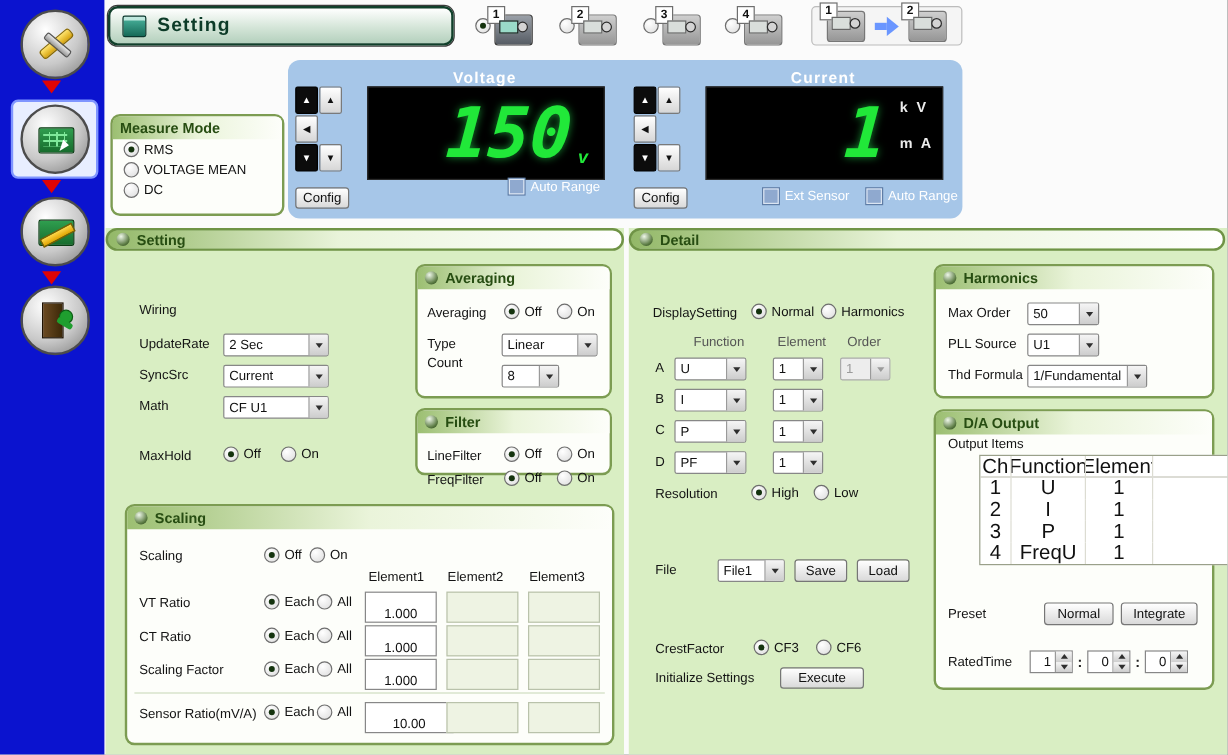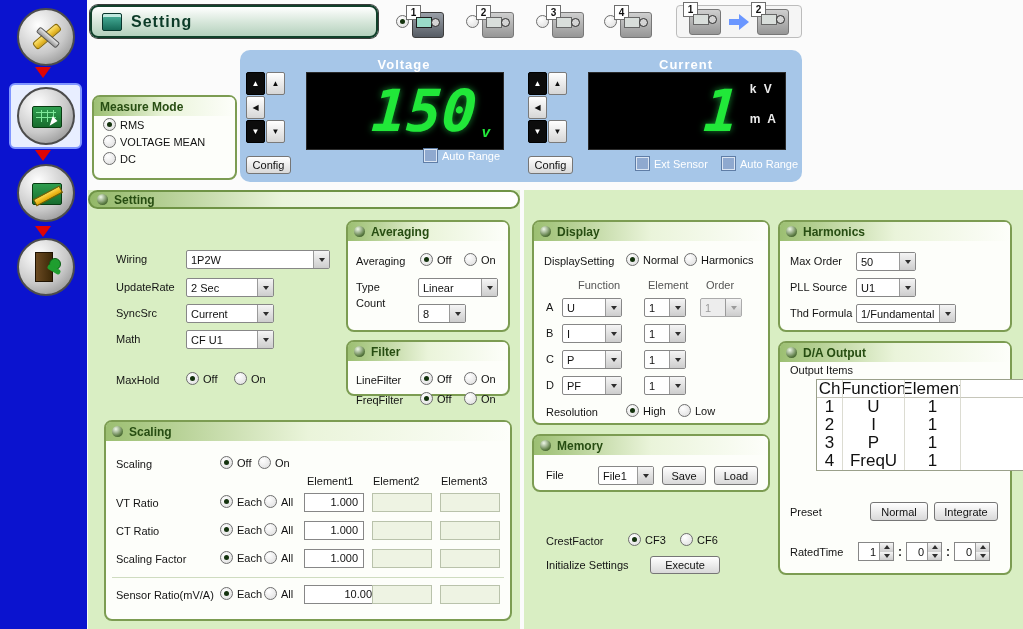--- a/index.html
+++ b/index.html
@@ -68,21 +68,21 @@
 
   .lbl{position:absolute;font-size:11px;color:#141414;white-space:nowrap;}
   .lbl.dim{color:#555;}
   .dd{position:absolute;height:19px;border:1px solid #878787;background:#fff;display:flex;align-items:stretch;border-radius:2px;box-sizing:border-box;}
   .dd .dv{flex:1;padding:2.5px 4px;font-size:11px;white-space:nowrap;overflow:hidden;}
   .dd .da{width:15px;background:linear-gradient(180deg,#f5f5f5,#cdcdcd);border-left:1px solid #9a9a9a;display:flex;align-items:center;justify-content:center;}
   .dd .da::after{content:"";border-left:3.5px solid transparent;border-right:3.5px solid transparent;border-top:4.5px solid #2e2e2e;}
   .dd.dis{background:#ededed;border-color:#ababab;}
   .dd.dis .dv{color:#9b9b9b;}
   .dd.dis .da::after{border-top-color:#9b9b9b;}
-  .ti{position:absolute;height:19px;border:1px solid #878787;background:#fff;font-size:11px;text-align:right;padding:2px 5px;box-sizing:border-box;}
+  .ti{position:absolute;height:19px;border:1px solid #878787;background:#fff;font-size:11px;text-align:center;padding:12px 5px;box-sizing:border-box;}
   .ti.dis{background:#eef3e3;border-color:#b9c2ab;}
   .pbtn{position:absolute;border:1px solid #767676;border-radius:3px;background:linear-gradient(180deg,#ffffff,#d9d9d9);font-size:11px;display:flex;align-items:center;justify-content:center;box-sizing:border-box;cursor:default;}
   .divider{position:absolute;height:1px;background:#cfdcc0;}
 
   
   .datable{position:absolute;background:#fff;border:1px solid #9aa08a;font-size:17px;margin-left:26px;}
   .tr{display:grid;grid-template-columns:26px 62px 56px 1fr;height:18px;}
   .tc{border-right:1px solid #dcdcd2;display:flex;align-items:center;justify-content:center;overflow:hidden;}
   .tc:last-child{border-right:none;}
   .tr.th .tc{border-bottom:1px solid #c6c6ba;}
@@ -238,26 +238,26 @@
     <span class="rb"></span>
     <span>DC</span>
   </div>
 
   <div class="sect-bg" style="left:88px;top:190px;width:432px;height:439px"></div>
   <div class="sect-bg" style="left:524px;top:190px;width:499px;height:439px"></div>
   <div class="sect-hd" style="left:88px;top:190px;width:432px">
     <span class="ball"></span>
     <span class="hd-title">Setting</span>
   </div>
+  <div class="sect-hd" style="left:524px;top:190px;width:497px">
+    <span class="ball"></span>
+    <span class="hd-title">Detail</span>
+  </div>
 
   <span class="lbl" style="left:116px;top:253px">Wiring</span>
-  <div class="dd" style="left:186px;top:250px;width:144px">
-    <span class="dv">1P2W</span>
-    <span class="da"></span>
-  </div>
   <span class="lbl" style="left:116px;top:281px">UpdateRate</span>
   <div class="dd" style="left:186px;top:278px;width:88px">
     <span class="dv">2 Sec</span>
     <span class="da"></span>
   </div>
   <span class="lbl" style="left:116px;top:307px">SyncSrc</span>
   <div class="dd" style="left:186px;top:304px;width:88px">
     <span class="dv">Current</span>
     <span class="da"></span>
   </div>
@@ -393,26 +393,20 @@
     <span>Each</span>
   </div>
   <div class="radio" style="left:264px;top:587px">
     <span class="rb"></span>
     <span>All</span>
   </div>
   <div class="ti" style="left:304px;top:585px;width:74px">10.00</div>
   <div class="ti dis" style="left:372px;top:585px;width:60px"></div>
   <div class="ti dis" style="left:440px;top:585px;width:60px"></div>
 
-  <div class="grp" style="left:532px;top:220px;width:238px;height:205px">
-    <div class="grp-hd">
-      <span class="ball"></span>
-      <span class="hd-title">Display</span>
-    </div>
-  </div>
   <span class="lbl" style="left:544px;top:255px">DisplaySetting</span>
   <div class="radio" style="left:626px;top:253px">
     <span class="rb sel"></span>
     <span>Normal</span>
   </div>
   <div class="radio" style="left:684px;top:253px">
     <span class="rb"></span>
     <span>Harmonics</span>
   </div>
   <span class="lbl dim" style="left:578px;top:279px">Function</span>
@@ -466,26 +460,20 @@
   <span class="lbl" style="left:546px;top:406px">Resolution</span>
   <div class="radio" style="left:626px;top:404px">
     <span class="rb sel"></span>
     <span>High</span>
   </div>
   <div class="radio" style="left:678px;top:404px">
     <span class="rb"></span>
     <span>Low</span>
   </div>
 
-  <div class="grp" style="left:532px;top:434px;width:238px;height:58px">
-    <div class="grp-hd">
-      <span class="ball"></span>
-      <span class="hd-title">Memory</span>
-    </div>
-  </div>
   <span class="lbl" style="left:546px;top:469px">File</span>
   <div class="dd" style="left:598px;top:466px;width:56px">
     <span class="dv">File1</span>
     <span class="da"></span>
   </div>
   <div class="pbtn" style="left:662px;top:466px;width:44px;height:19px">Save</div>
   <div class="pbtn" style="left:714px;top:466px;width:44px;height:19px">Load</div>
 
   <span class="lbl" style="left:546px;top:535px">CrestFactor</span>
   <div class="radio" style="left:628px;top:533px">

